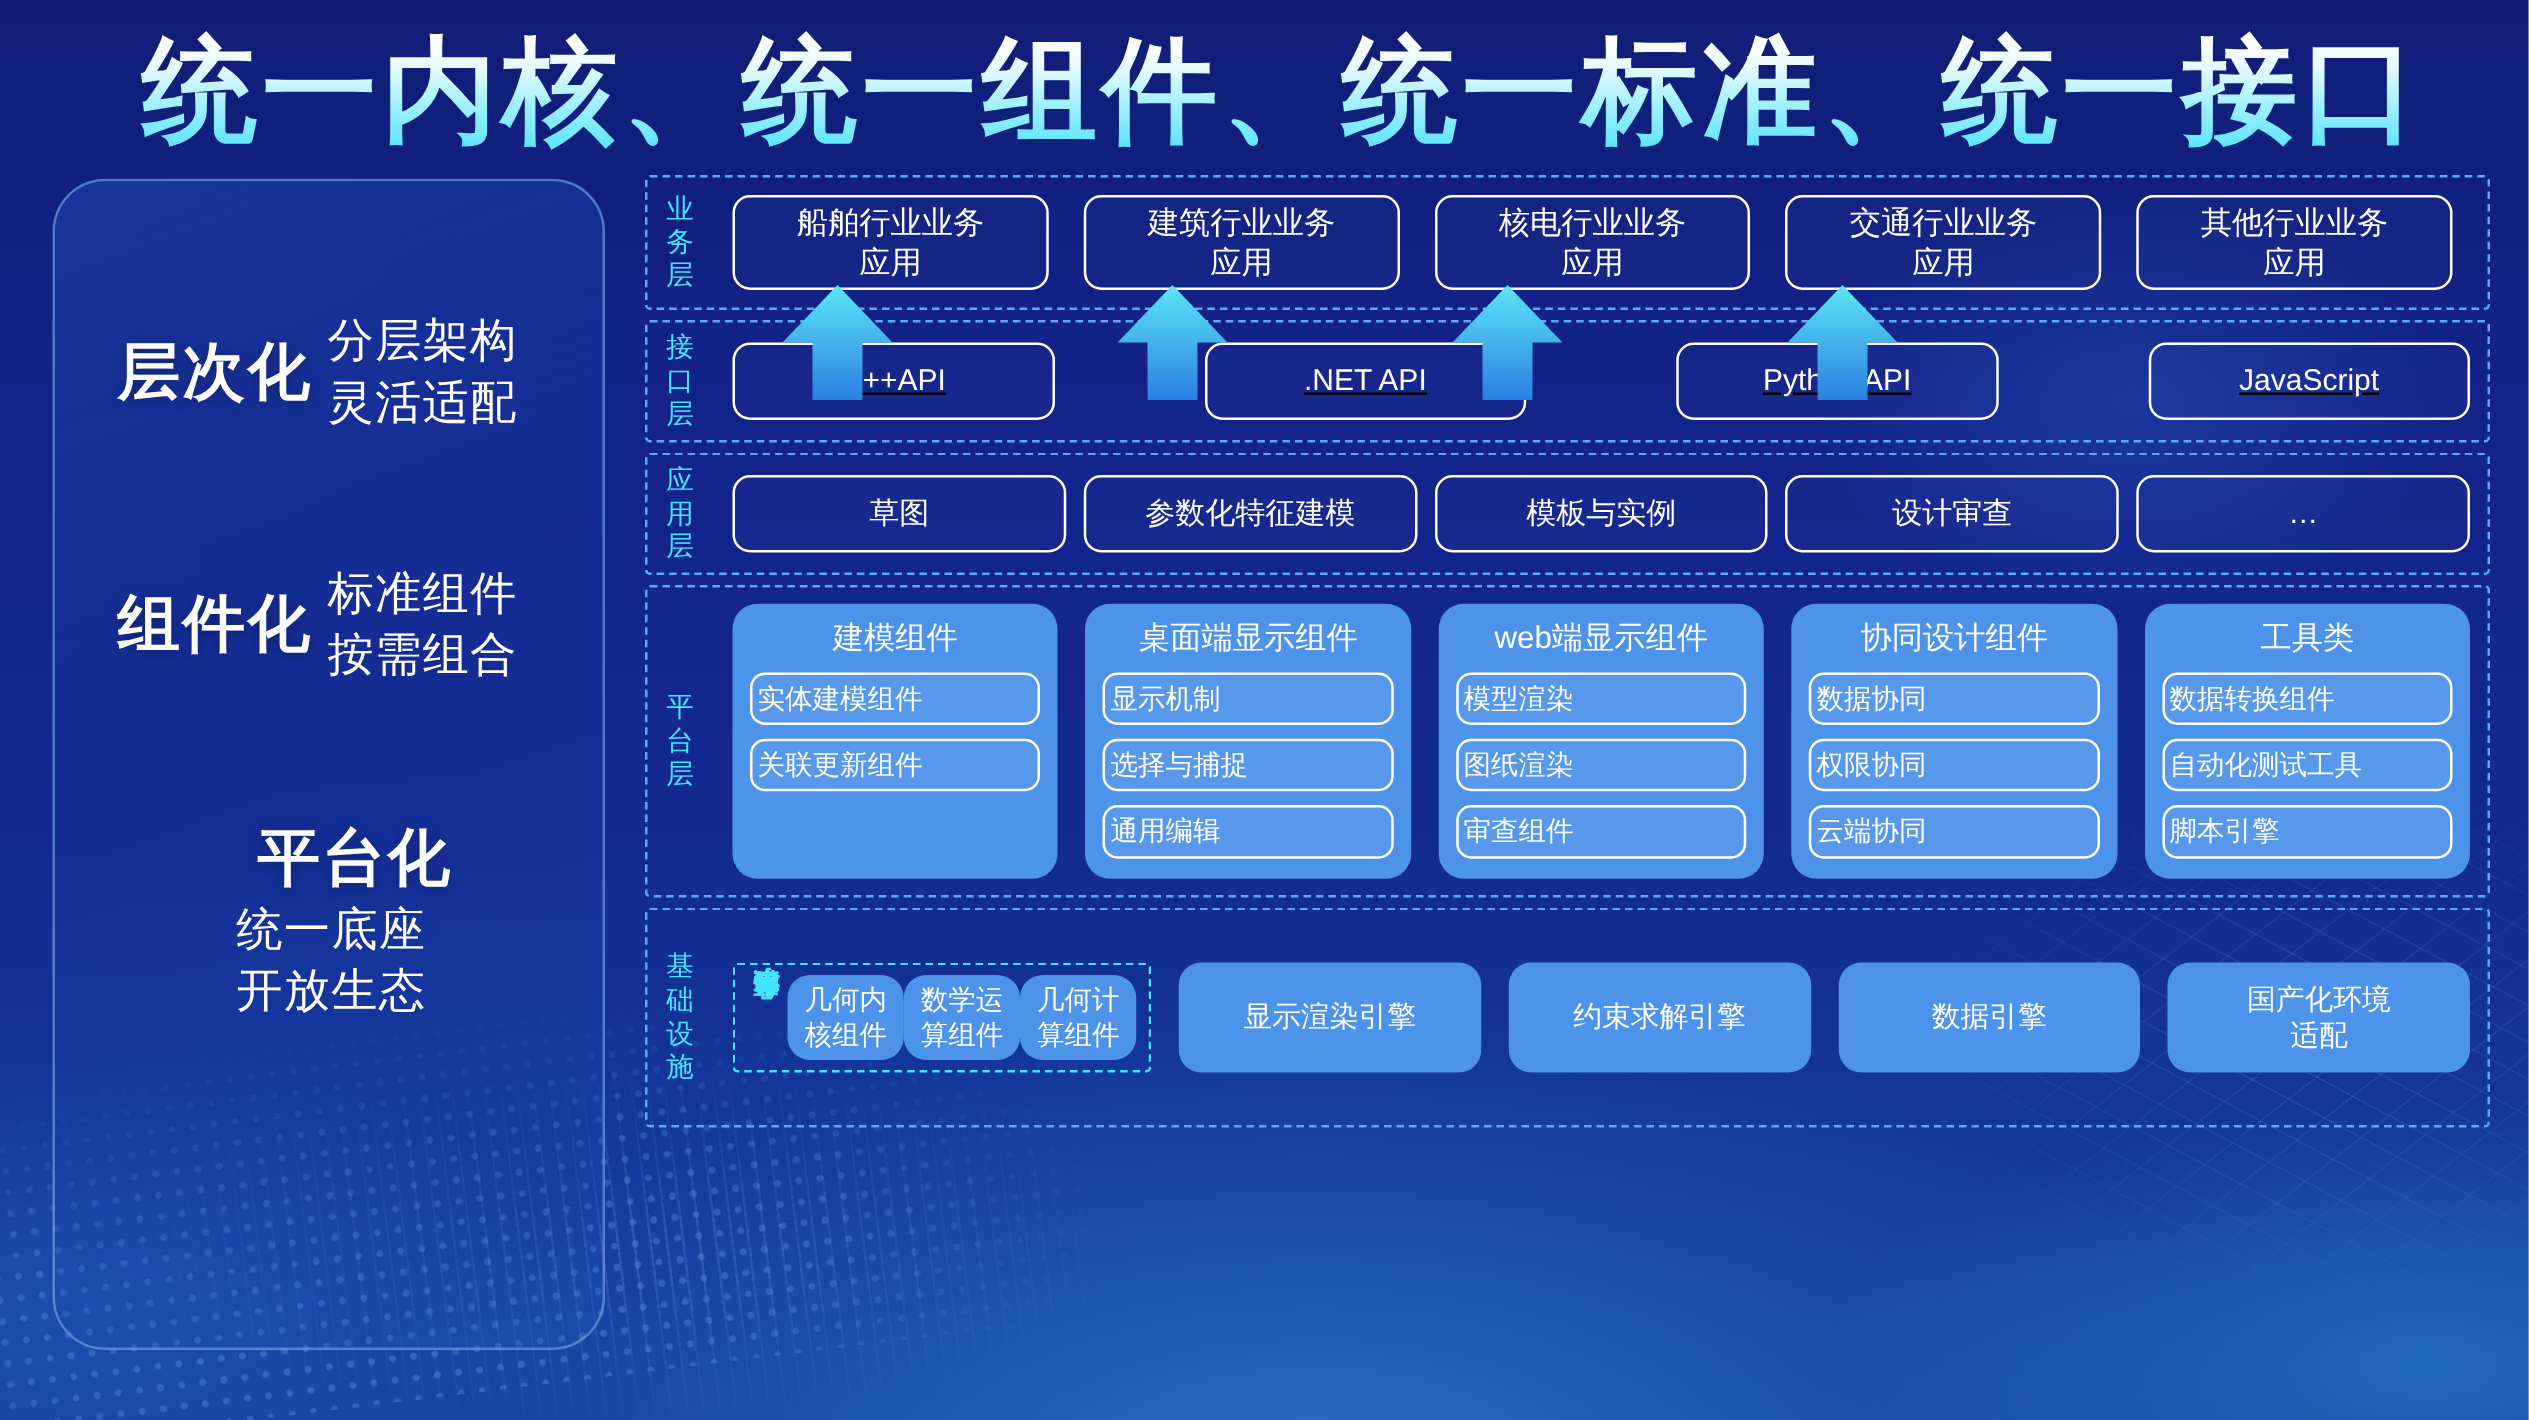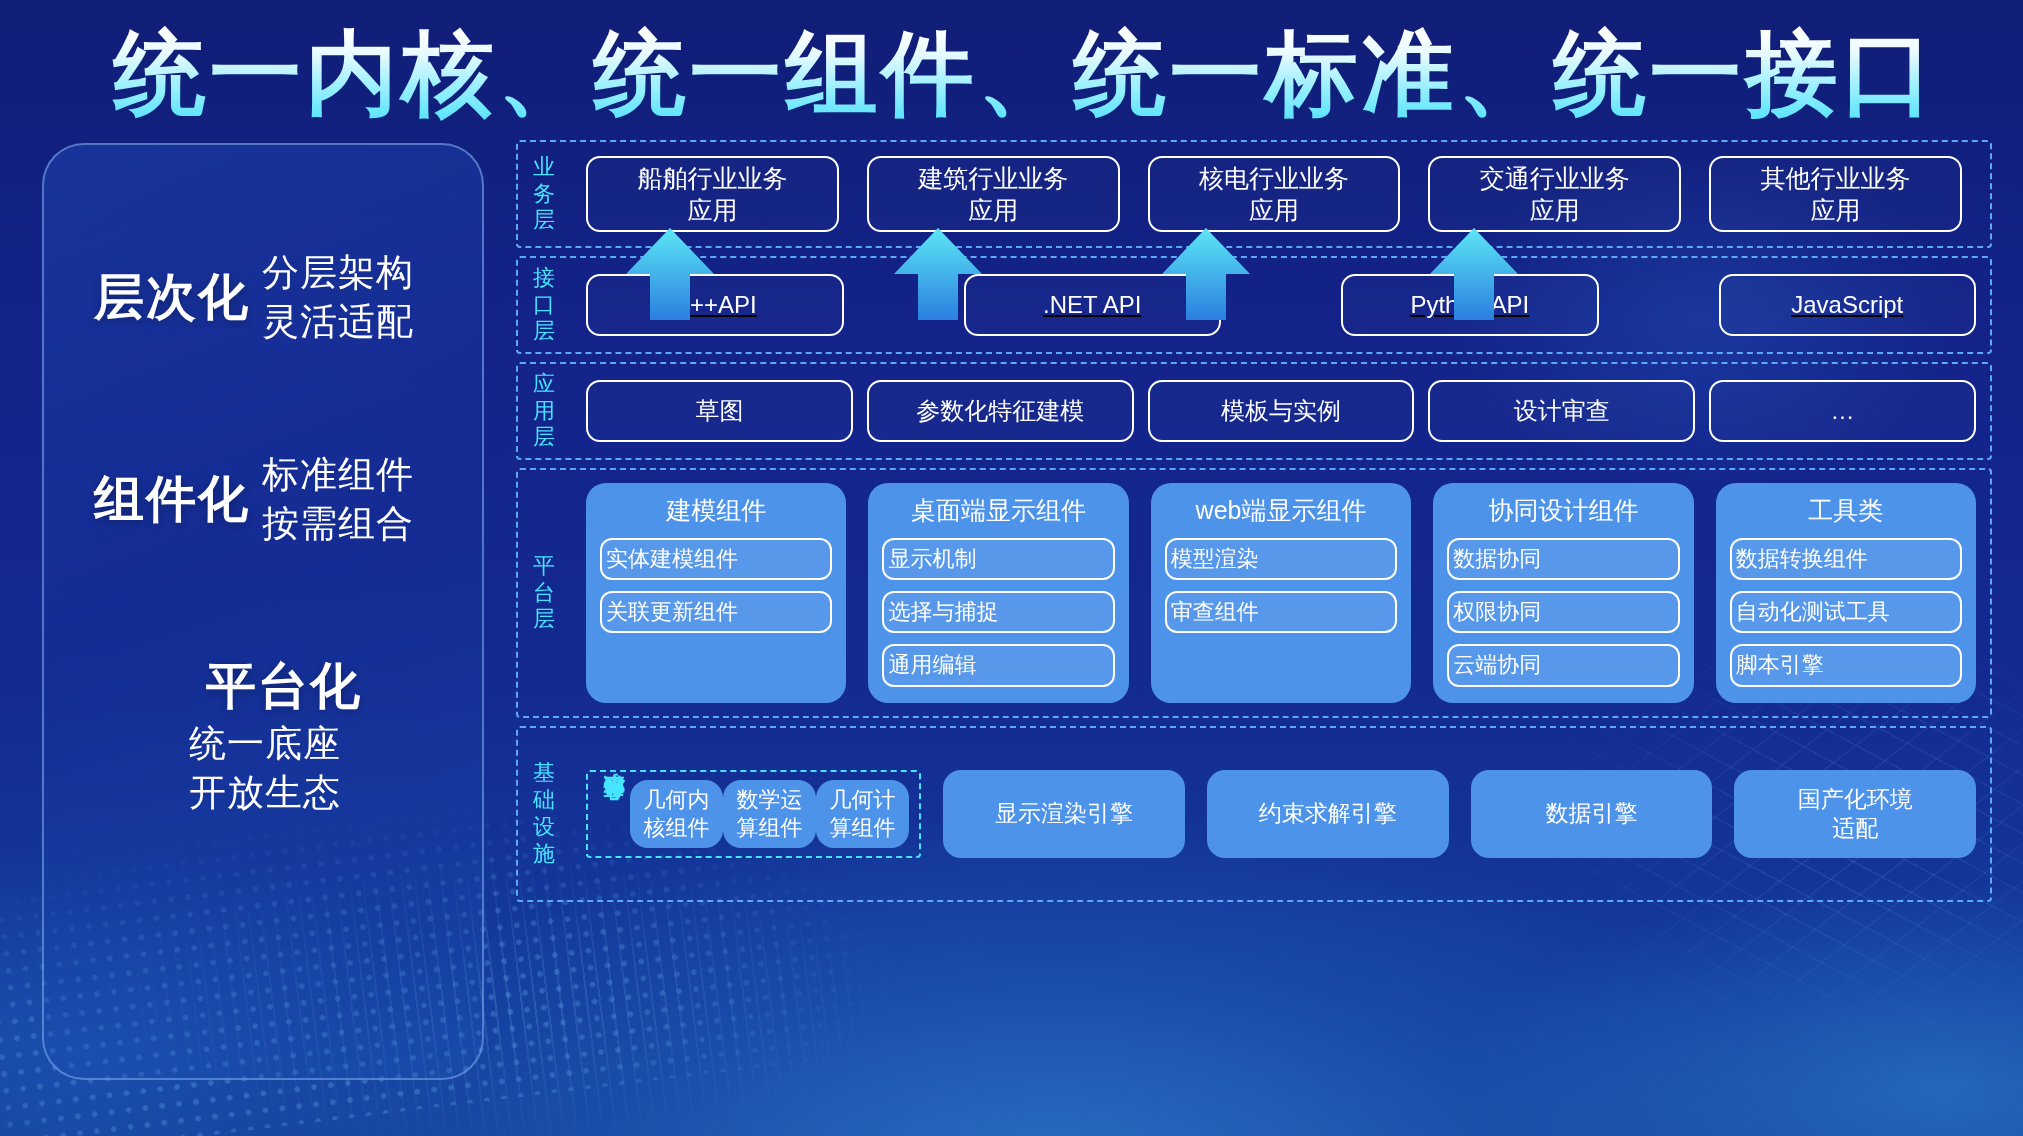--- a/index.html
+++ b/index.html
@@ -282,20 +282,21 @@
             <div class="pitem">显示机制</div>
             <div class="pitem">选择与捕捉</div>
             <div class="pitem">通用编辑</div>
           </div>
         </div>
 
         <div class="pcol">
           <div class="pcol-title">web端显示组件</div>
           <div class="pcol-items">
             <div class="pitem">模型渲染</div>
+            <div class="pitem">图纸渲染</div>
             <div class="pitem">审查组件</div>
           </div>
         </div>
 
         <div class="pcol">
           <div class="pcol-title">协同设计组件</div>
           <div class="pcol-items">
             <div class="pitem">数据协同</div>
             <div class="pitem">权限协同</div>
             <div class="pitem">云端协同</div>

